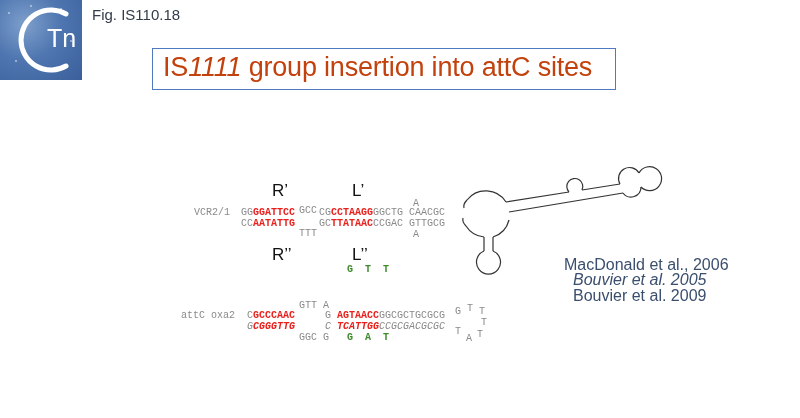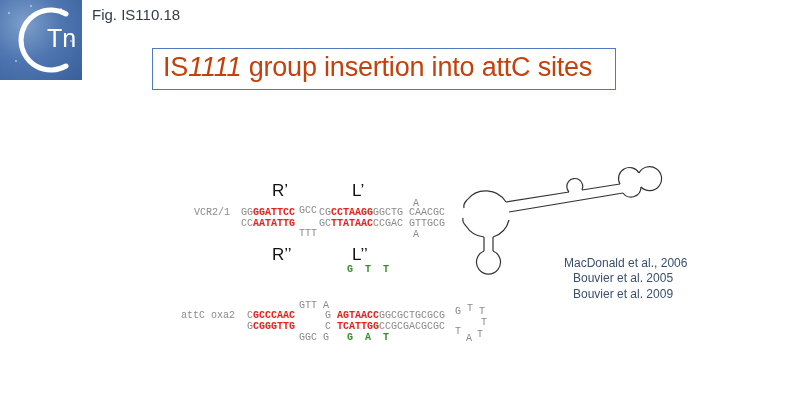--- a/index.html
+++ b/index.html
@@ -10,21 +10,21 @@
     .logo .speck { position: absolute; width: 2px; height: 2px; background: rgba(255,255,255,0.55); border-radius: 50%; }
     .logo svg { position: absolute; left: 0; top: 0; }
     .fig-label { position: absolute; left: 92px; top: 6px; font-size: 15px; color: #333c48; }
     .title-box { position: absolute; left: 152px; top: 48px; width: 464px; height: 42px; border: 1.5px solid #4f7ac0; box-sizing: border-box; }
     .title-text { position: absolute; left: 10px; top: 3px; font-size: 27px; color: #c2410c; white-space: nowrap; letter-spacing: -0.2px; }
     .title-text i { font-style: italic; }
     .seq { position: absolute; font-family: "Liberation Mono", monospace; font-size: 10px; color: #8a8a8a; white-space: pre; line-height: 10px; }
     .red { color: #e8211d; font-weight: bold; }
     .green { color: #3f8a2e; font-weight: bold; }
     .big { position: absolute; font-size: 17px; color: #111; }
-    .ref { position: absolute; font-size: 12px; color: #3a4e6e; white-space: nowrap; }
+    .ref { position: absolute; font-size: 16px; color: #3a4e6e; white-space: nowrap; }
     .struct { position: absolute; left: 0; top: 0; }
   </style>
 </head>
 <body>
 
 <div class="logo">
   <span class="speck" style="left:8px;top:12px"></span>
   <span class="speck" style="left:60px;top:8px"></span>
   <span class="speck" style="left:70px;top:40px"></span>
   <span class="speck" style="left:15px;top:60px"></span>
@@ -79,27 +79,27 @@
 
     <line x1="509" y1="212" x2="623" y2="193"></line>
 
     <path d="M620 184 A10 10 0 0 1 639 173"></path>
     <path d="M623 193 A10 10 0 0 0 641 187"></path>
     <path d="M639 173 A12 12 0 1 1 641 187"></path>
   </g>
 </svg>
 
 <div class="ref" style="left:564px;top:256px;">MacDonald et al., 2006</div>
-<div class="ref" style="left:573px;top:271px;">Bouvier et al. 2005</div>
+<div class="ref" style="left:573px;top:271px;font-style:italic;">Bouvier et al. 2005</div>
 <div class="ref" style="left:573px;top:287px;text-align:right;">Bouvier et al. 2009</div>
 
 <div class="seq" style="left:299px;top:301px;">GTT A</div>
 <div class="seq" style="left:181px;top:311px;">attC oxa2</div>
 <div class="seq" style="left:247px;top:311px;text-align:center;"><span>C</span><span class="red">GCCCAAC</span><span>     G </span><span class="red">AGTAACC</span><span>GGCGCTGCGCG</span></div>
-<div class="seq" style="left:247px;top:322px;"><span>G</span><span class="red">CGGGTTG</span><span>     C </span><span class="red">TCATTGG</span><span>CCGCGACGCGC</span></div>
+<div class="seq" style="left:247px;top:322px;font-style:italic;"><span>G</span><span class="red">CGGGTTG</span><span>     C </span><span class="red">TCATTGG</span><span>CCGCGACGCGC</span></div>
 <div class="seq" style="left:299px;top:333px;">GGC G</div>
 <div class="seq green" style="left:347px;top:333px;">G  A  T</div>
 
 <div class="seq" style="left:455px;top:307px;">G</div>
 <div class="seq" style="left:467px;top:304px;">T</div>
 <div class="seq" style="left:479px;top:307px;">T</div>
 <div class="seq" style="left:481px;top:318px;">T</div>
 <div class="seq" style="left:455px;top:327px;">T</div>
 <div class="seq" style="left:466px;top:334px;">A</div>
 <div class="seq" style="left:477px;top:330px;">T</div>

